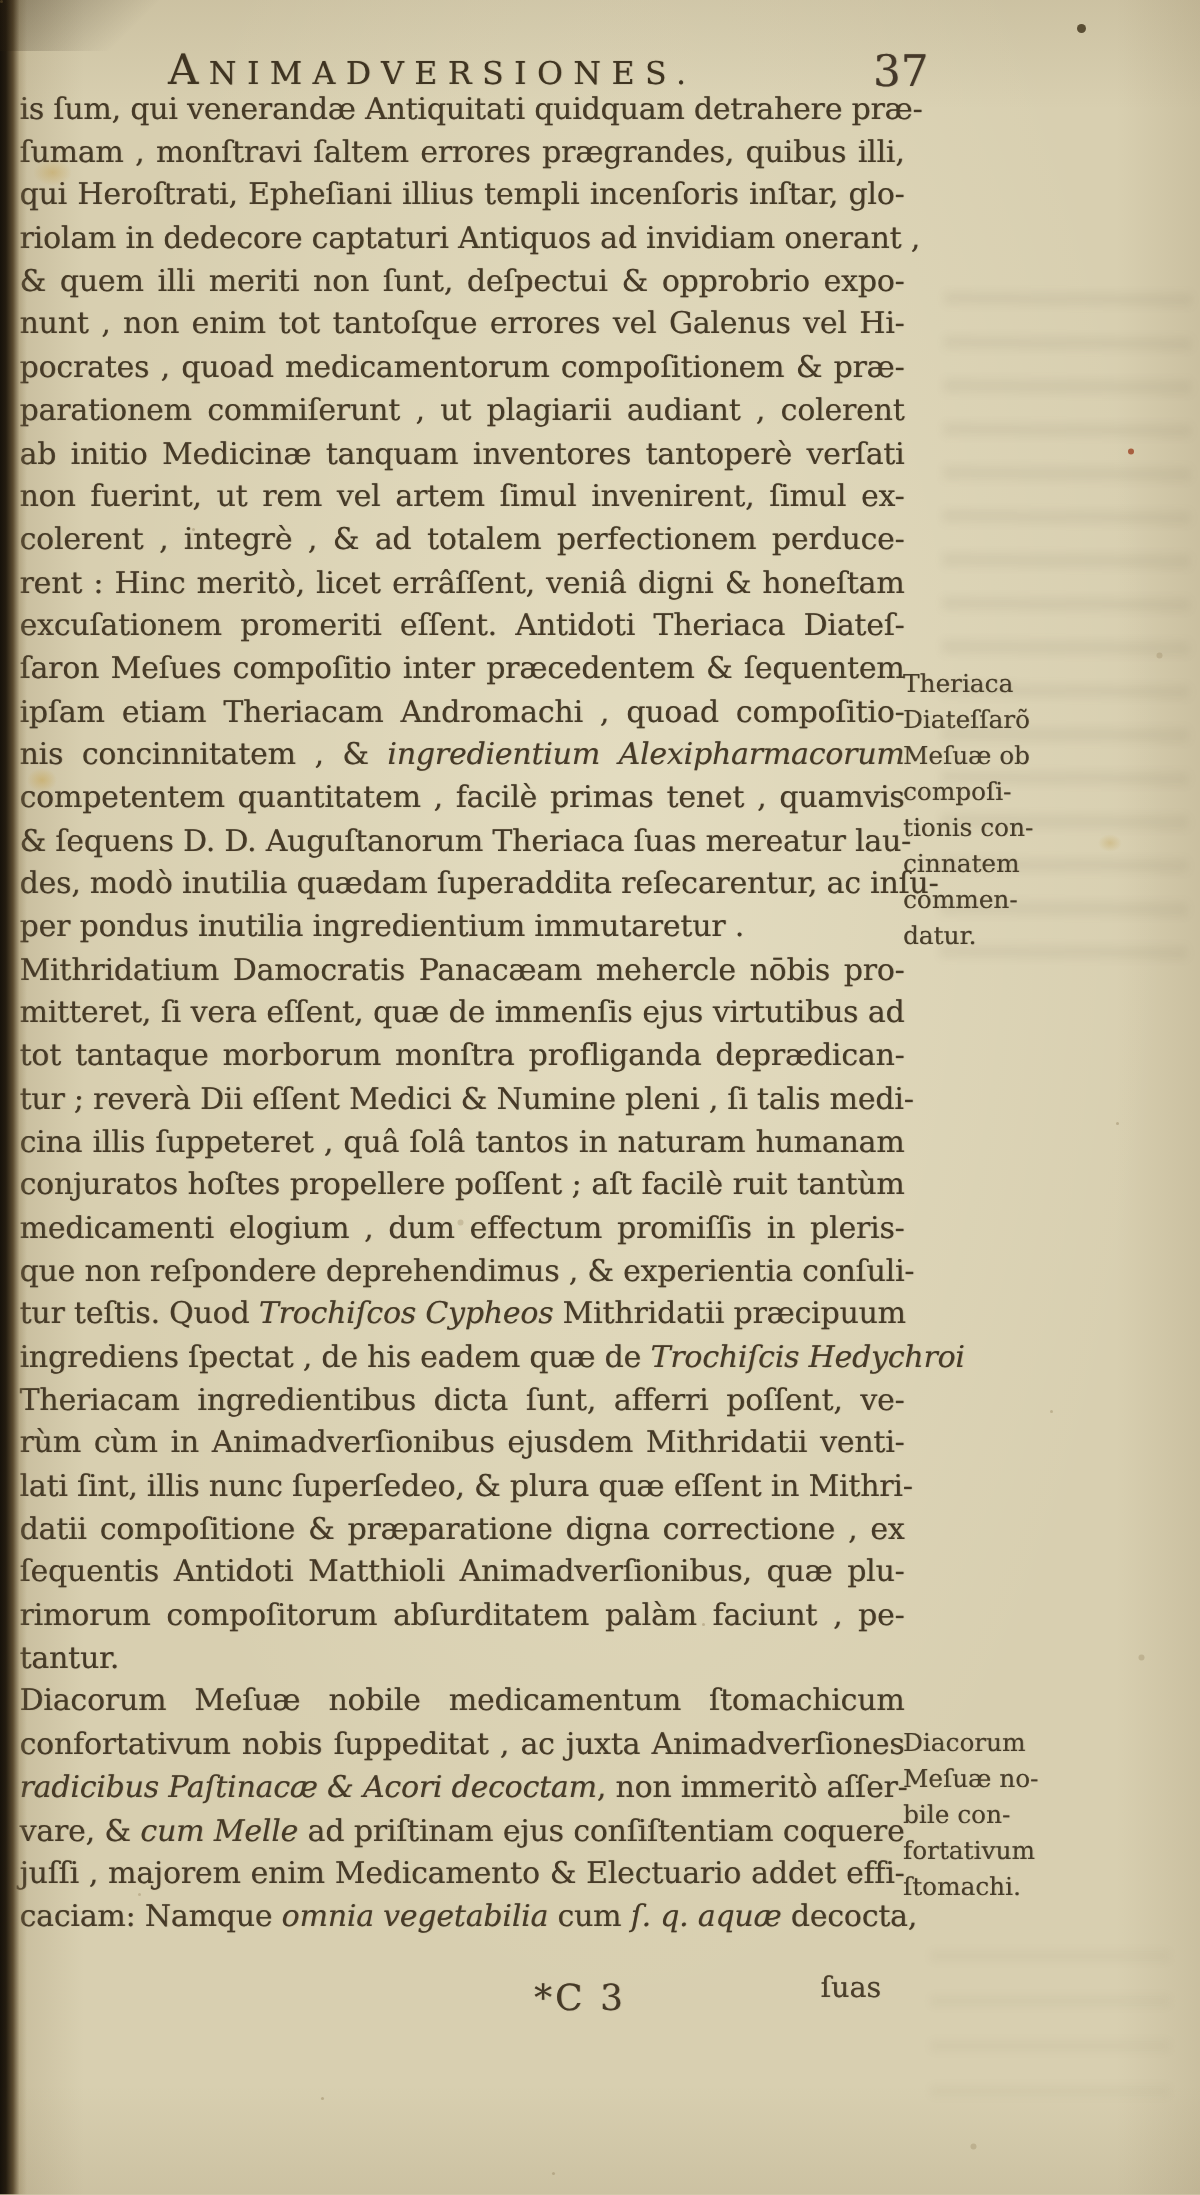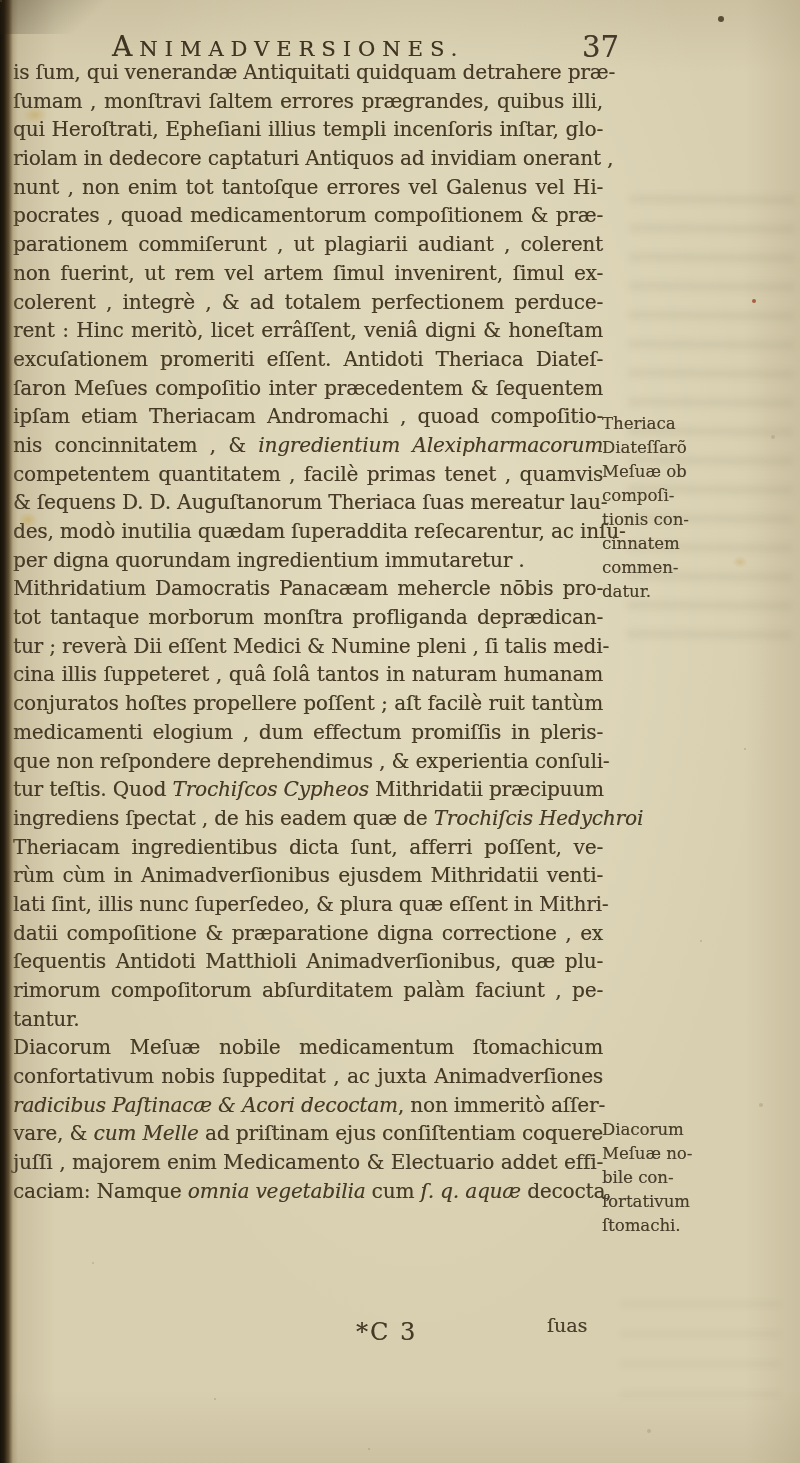--- a/index.html
+++ b/index.html
@@ -43,20 +43,21 @@
     text-shadow:0.3px 0.3px 0.5px rgba(62,50,32,0.5);
     white-space:nowrap;
   }
   .line.nojust{text-align:left;text-align-last:left;}
   .line.ind{}
   .it{font-style:italic;}
   .margin-note{
     position:absolute;left:602px;width:102px;
     font-size:16.5px;line-height:24px;color:#483d2a;
     text-shadow:0.3px 0.3px 0.5px rgba(62,50,32,0.45);
+    margin-top:32px;
   }
   .signature{
     position:absolute;left:356px;top:1318px;font-size:24px;
     letter-spacing:2px;color:#463a27;
     text-shadow:0.3px 0.3px 0.5px rgba(62,50,32,0.5);
   }
   .catchword{
     position:absolute;left:547px;top:1314px;font-size:19px;color:#4b3f2b;
     text-shadow:0.3px 0.3px 0.5px rgba(62,50,32,0.5);
   }
@@ -101,35 +102,38 @@
 <div class="ghost-showthrough-2"></div>
 
 <div class="page-title">ANIMADVERSIONES.</div>
 <div class="page-number">37</div>
 
 <div class="body-text">
     <div class="line"><span>is ſum, qui venerandæ Antiquitati quidquam detrahere præ-</span></div>
     <div class="line"><span>ſumam , monſtravi ſaltem errores prægrandes, quibus illi,</span></div>
     <div class="line"><span>qui Heroſtrati, Epheſiani illius templi incenſoris inſtar, glo-</span></div>
     <div class="line"><span>riolam in dedecore captaturi Antiquos ad invidiam onerant ,</span></div>
+    <div class="line"><span>&amp; quem illi meriti non ſunt, deſpectui &amp; opprobrio expo-</span></div>
     <div class="line"><span>nunt , non enim tot tantoſque errores vel Galenus vel Hi-</span></div>
     <div class="line"><span>pocrates , quoad medicamentorum compoſitionem &amp; præ-</span></div>
     <div class="line"><span>parationem commiſerunt , ut plagiarii audiant , colerent</span></div>
+    <div class="line"><span>ab initio Medicinæ tanquam inventores tantoperè verſati</span></div>
     <div class="line"><span>non fuerint, ut rem vel artem ſimul invenirent, ſimul ex-</span></div>
     <div class="line"><span>colerent , integrè , &amp; ad totalem perfectionem perduce-</span></div>
     <div class="line"><span>rent : Hinc meritò, licet errâſſent, veniâ digni &amp; honeſtam</span></div>
     <div class="line"><span>excuſationem promeriti eſſent. Antidoti Theriaca Diateſ-</span></div>
     <div class="line"><span>ſaron Meſues compoſitio inter præcedentem &amp; ſequentem</span></div>
     <div class="line"><span>ipſam etiam Theriacam Andromachi , quoad compoſitio-</span></div>
     <div class="line"><span>nis concinnitatem , &amp; </span><span class="it">ingredientium Alexipharmacorum</span></div>
     <div class="line"><span>competentem quantitatem , facilè primas tenet , quamvis</span></div>
     <div class="line"><span>&amp; ſequens D. D. Auguſtanorum Theriaca ſuas mereatur lau-</span></div>
     <div class="line"><span>des, modò inutilia quædam ſuperaddita reſecarentur, ac inſu-</span></div>
-    <div class="line nojust"><span>per digna quorundam ingredientium immutaretur .</span></div>
+    <div class="line nojust"><span>per pondus inutilia ingredientium immutaretur .</span></div>
     <div class="line ind"><span>Mithridatium Damocratis Panacæam mehercle nōbis pro-</span></div>
+    <div class="line"><span>mitteret, ſi vera eſſent, quæ de immenſis ejus virtutibus ad</span></div>
     <div class="line"><span>tot tantaque morborum monſtra profliganda deprædican-</span></div>
     <div class="line"><span>tur ; reverà Dii eſſent Medici &amp; Numine pleni , ſi talis medi-</span></div>
     <div class="line"><span>cina illis ſuppeteret , quâ ſolâ tantos in naturam humanam</span></div>
     <div class="line"><span>conjuratos hoſtes propellere poſſent ; aſt facilè ruit tantùm</span></div>
     <div class="line"><span>medicamenti elogium , dum effectum promiſſis in pleris-</span></div>
     <div class="line"><span>que non reſpondere deprehendimus , &amp; experientia conſuli-</span></div>
     <div class="line"><span>tur teſtis. Quod </span><span class="it">Trochiſcos Cypheos</span><span> Mithridatii præcipuum</span></div>
     <div class="line"><span>ingrediens ſpectat , de his eadem quæ de </span><span class="it">Trochiſcis Hedychroi</span></div>
     <div class="line"><span>Theriacam ingredientibus dicta ſunt, afferri poſſent, ve-</span></div>
     <div class="line"><span>rùm cùm in Animadverſionibus ejusdem Mithridatii venti-</span></div>

